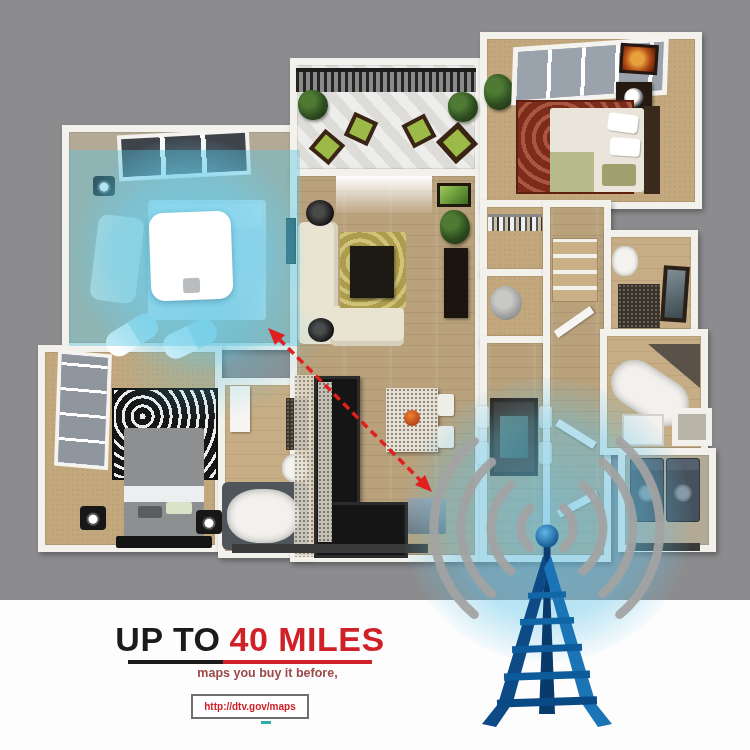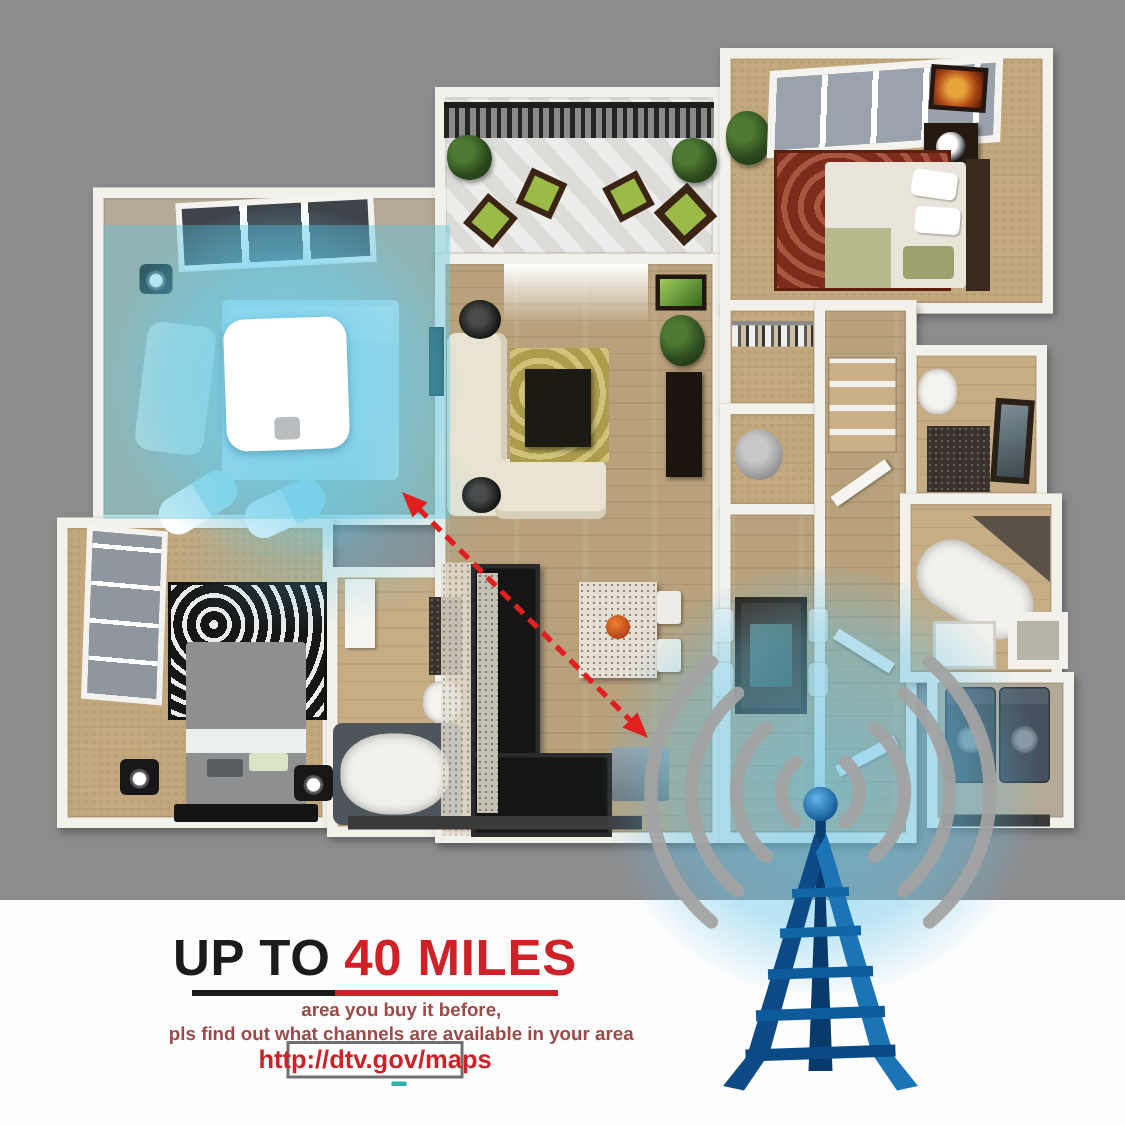--- a/index.html
+++ b/index.html
@@ -25,21 +25,21 @@
   .machine{background:linear-gradient(180deg,#55606c 0 18%,#46515d 18% 100%);border-radius:4px;box-shadow:inset 0 0 0 1px #2e3741;}
   .machine:after{content:"";position:absolute;left:50%;top:55%;width:18px;height:18px;margin:-9px 0 0 -9px;border-radius:50%;background:radial-gradient(circle,#8b97a3 0 40%,#313b45 100%);}
   .glow{border-radius:50%;}
   
   #promo{position:absolute;z-index:6;}
   .headline{position:absolute;left:112px;top:620px;width:276px;text-align:center;font-size:34px;font-weight:800;letter-spacing:.5px;color:#1b1b1b;white-space:nowrap;}
   .headline .hl{color:#cf2127;margin-left:9px;}
   .hrule{position:absolute;left:128px;top:660px;width:244px;height:4px;background:linear-gradient(90deg,#1b1b1b 0 95px,#cf2127 95px);}
   .sub{position:absolute;left:95px;top:666px;width:345px;text-align:center;font-size:12.5px;font-weight:700;color:#9a4a48;line-height:1.25;}
   .urlbox{position:absolute;left:191px;top:694px;width:114px;height:21px;border:2px solid #6f6f6f;display:flex;align-items:center;justify-content:center;
-          font-size:17px;font-weight:800;color:#cf2127;background:#fff;cursor:pointer;}
+          font-size:10px;font-weight:800;color:#cf2127;background:#fff;cursor:pointer;}
   .teal-dash{position:absolute;left:261px;top:721px;width:10px;height:3px;background:#31b0aa;}
   #overlay-svg{position:absolute;left:0;top:0;z-index:5;pointer-events:none;}
 </style>
 </head>
 <body>
 
 <div id="scene">
 
   <div id="footer-band"></div>
 
@@ -224,20 +224,19 @@
       <rect x="497" y="698" width="100" height="8" fill="#0a4a84" transform="rotate(-2 547 702)"></rect>
     </g>
   </svg>
 
   <div id="promo">
     <div class="headline">
       <span>UP TO</span><span class="hl">40 MILES</span>
     </div>
     <div class="hrule"></div>
     <div class="sub">
-      <div>area you buy it before,</div>
-      <div>pls find out what channels are available in your area</div>
+      <div>maps you buy it before,</div>
     </div>
     <div class="urlbox">http://dtv.gov/maps</div>
     <div class="teal-dash"></div>
   </div>
 
 </div>
 
 </body></html>

